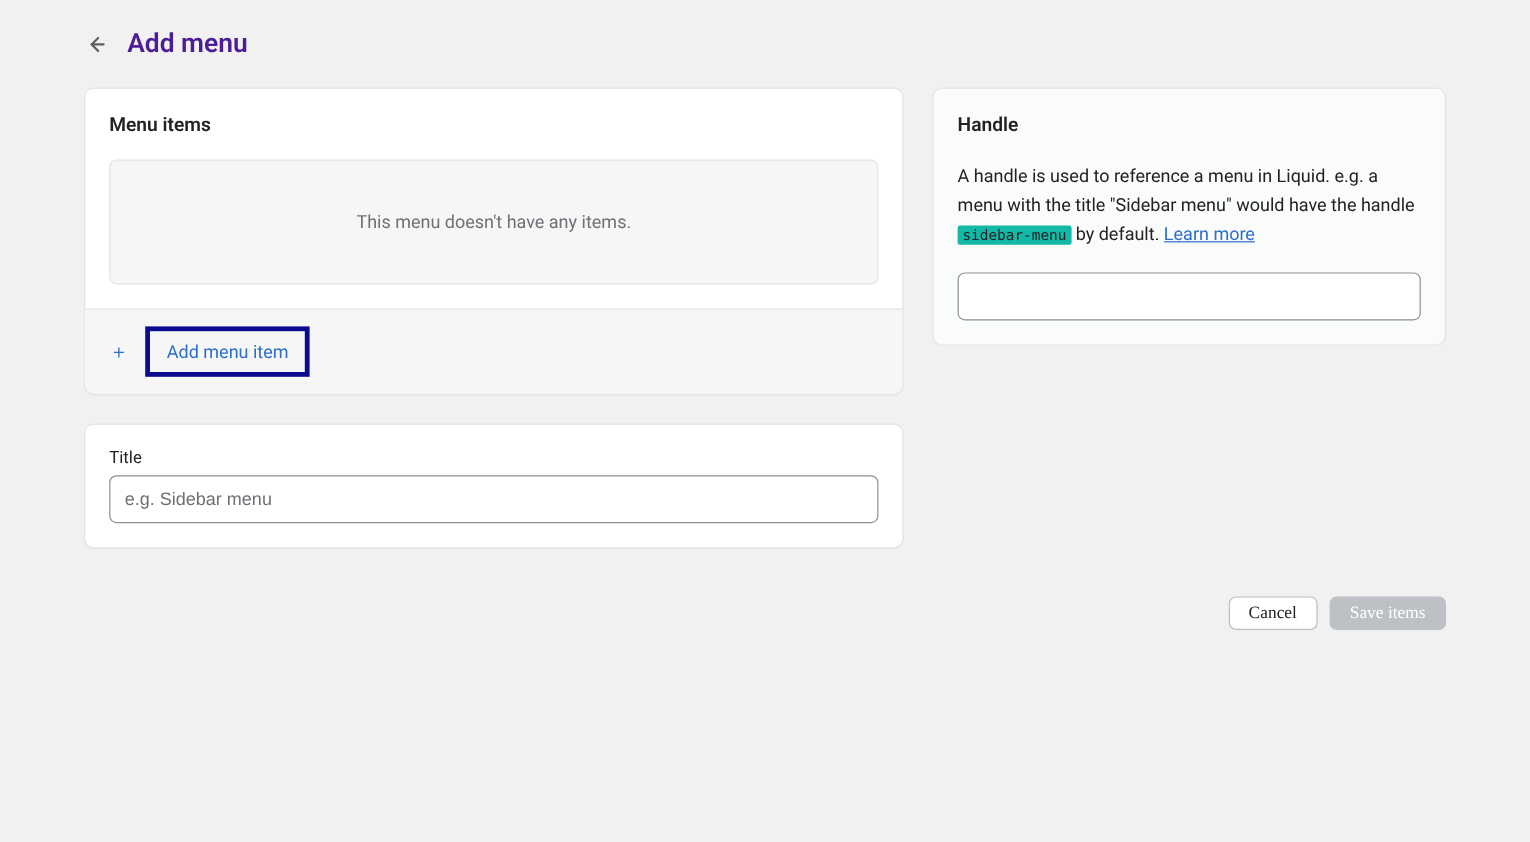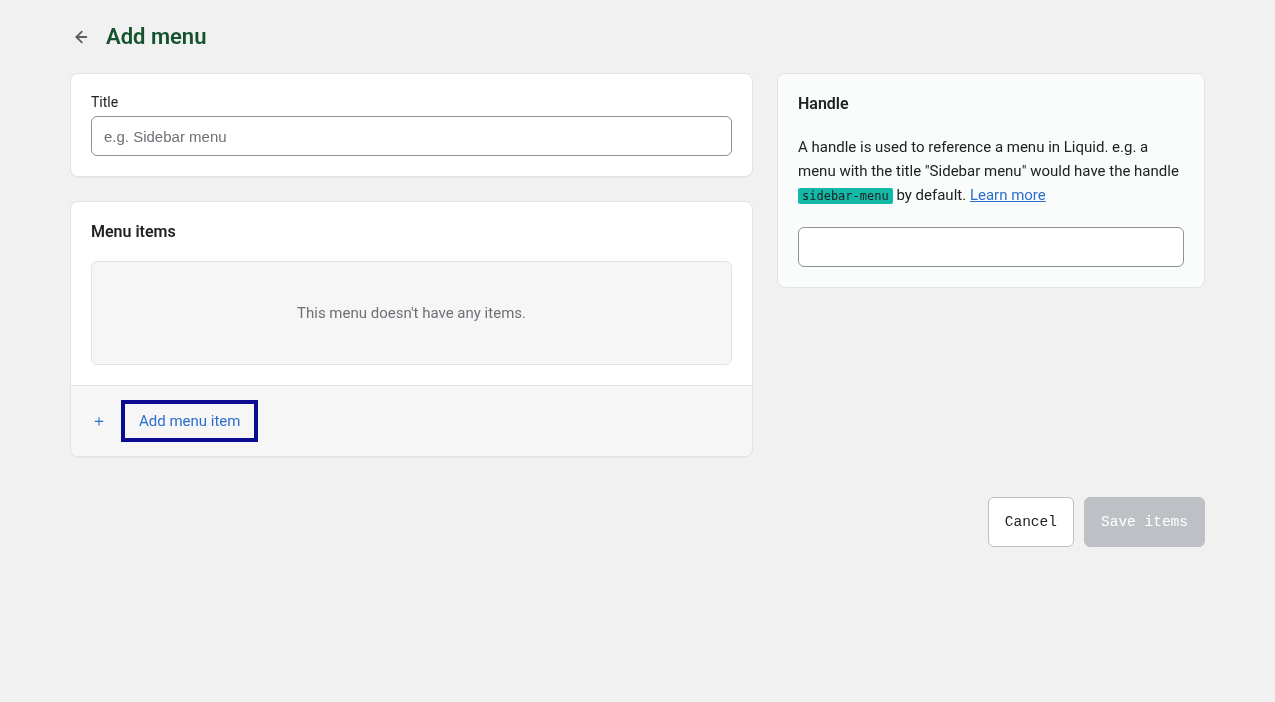--- a/index.html
+++ b/index.html
@@ -28,21 +28,21 @@
       height: 20px;
       display: flex;
       align-items: center;
       justify-content: center;
       cursor: pointer;
       color: #5c5f62;
     }
     .page-title {
       font-size: 22px;
       font-weight: 600;
-      color: #14532d;
+      color: #4c1d95;
     }
     .layout {
       display: flex;
       gap: 24px;
       align-items: flex-start;
     }
     .main-col {
       flex: 1;
       max-width: 765px;
     }
@@ -156,25 +156,25 @@
       background: #fff;
     }
     .actions {
       display: flex;
       justify-content: flex-end;
       gap: 10px;
       margin-top: 16px;
       max-width: 1168px;
     }
     .btn {
-      height: 50px;
+      height: 28px;
       padding: 0 16px;
       border-radius: 6px;
       font-size: 14.5px;
-      font-family: Liberation Mono, monospace;
+      font-family: Liberation Serif, serif;
       cursor: pointer;
       border: 1px solid #babfc3;
       background: #fff;
       color: #202223;
     }
     .btn-primary {
       background: #bdc1c5;
       border: 1px solid #bdc1c5;
       color: #fff;
       font-weight: 500;
@@ -192,33 +192,33 @@
         <path d="M6 10H17" stroke="#5c5f62" stroke-width="2" stroke-linecap="round"></path>
       </svg>
     </div>
     <h1 class="page-title">Add menu</h1>
   </div>
 
   <div class="layout">
     <div class="main-col">
       <div class="card">
         <div class="card-pad">
-          <label class="label">Title</label>
-          <input class="input" type="text" placeholder="e.g. Sidebar menu" style="">
-        </div>
-      </div>
-
-      <div class="card">
-        <div class="card-pad">
           <h2 class="section-title">Menu items</h2>
           <div class="empty-state">This menu doesn't have any items.</div>
         </div>
         <div class="card-footer">
           <span class="plus-icon">＋</span>
           <button class="add-item-btn">Add menu item</button>
+        </div>
+      </div>
+
+      <div class="card">
+        <div class="card-pad">
+          <label class="label">Title</label>
+          <input class="input" type="text" placeholder="e.g. Sidebar menu" style="">
         </div>
       </div>
     </div>
 
     <div class="side-col">
       <div class="side-card">
         <h2 class="side-title">Handle</h2>
         <p class="side-text">
           <span>A handle is used to reference a menu in Liquid. e.g. a menu with the title "Sidebar menu" would have the handle </span><span class="code-inline">sidebar-menu</span><span> by default. </span><a class="link">Learn more</a>
         </p>

